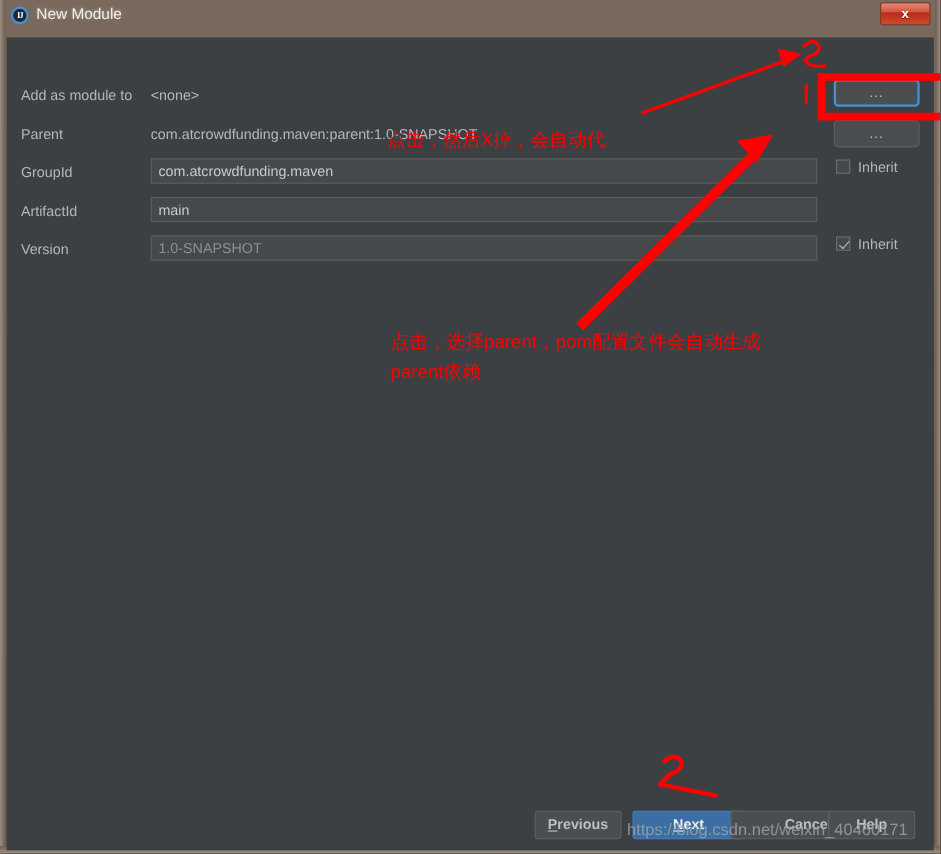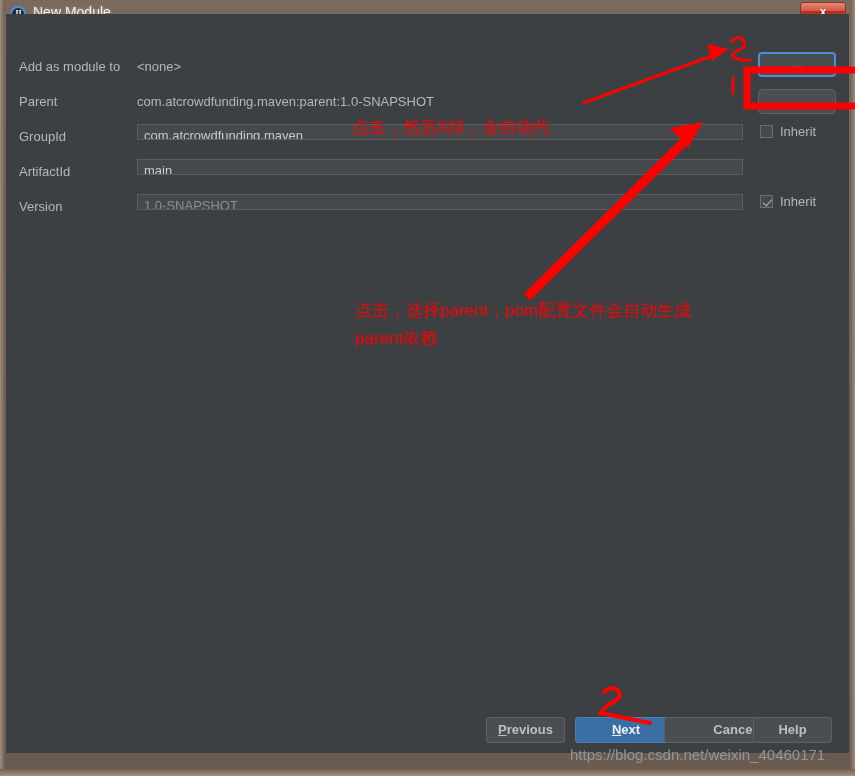--- a/index.html
+++ b/index.html
@@ -83,21 +83,21 @@
     font-weight: bold;
     line-height: 19px;
     text-align: center;
     text-shadow: 0 1px 1px rgba(0,0,0,0.6);
     cursor: pointer;
   }
 
   
   #content {
     position: absolute;
-    left: 6px; top: 14px;
+    left: 6px; top: 34px;
     width: 843px;
     height: 739px;
     background: #3c4043;
   }
 
   .field-label {
     position: absolute;
     font-size: 13px;
     color: #b4b7ba;
     white-space: nowrap;
@@ -112,21 +112,21 @@
   }
   .text-input {
     position: absolute;
     background: #45494c;
     border: 1px solid #5a5e61;
     box-sizing: border-box;
     color: #c8cbcd;
     font-size: 13px;
     padding: 0 6px;
     line-height: 21px;
-    height: 16px;
+    height: 23px;
     white-space: nowrap;
     overflow: hidden;
     font-family: "Liberation Sans", sans-serif;
   }
   .text-input.disabled { color: #8b8f92; }
 
   .ellipsis-button {
     position: absolute;
     height: 25px;
     background: #4a4e51;

